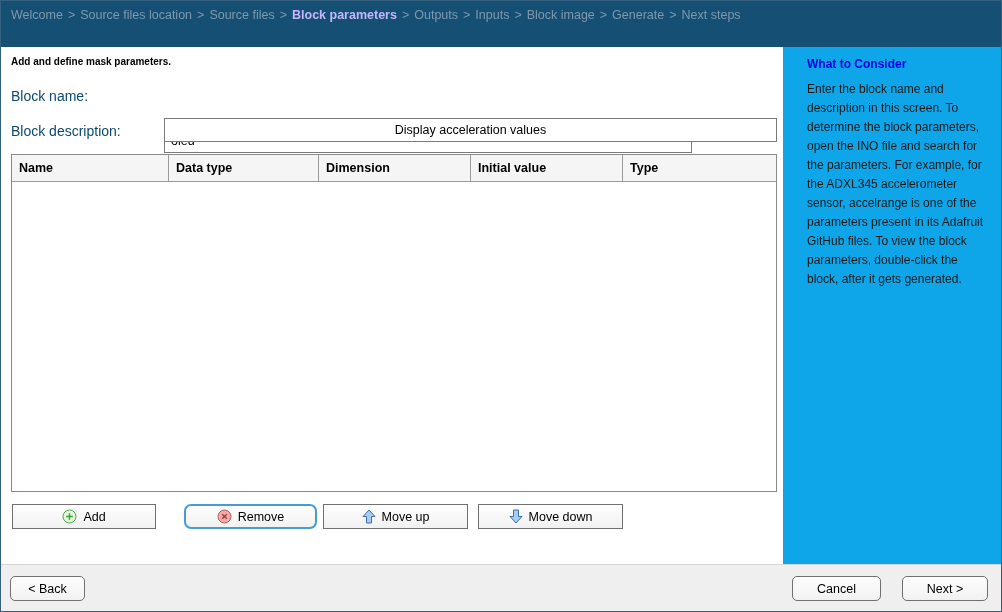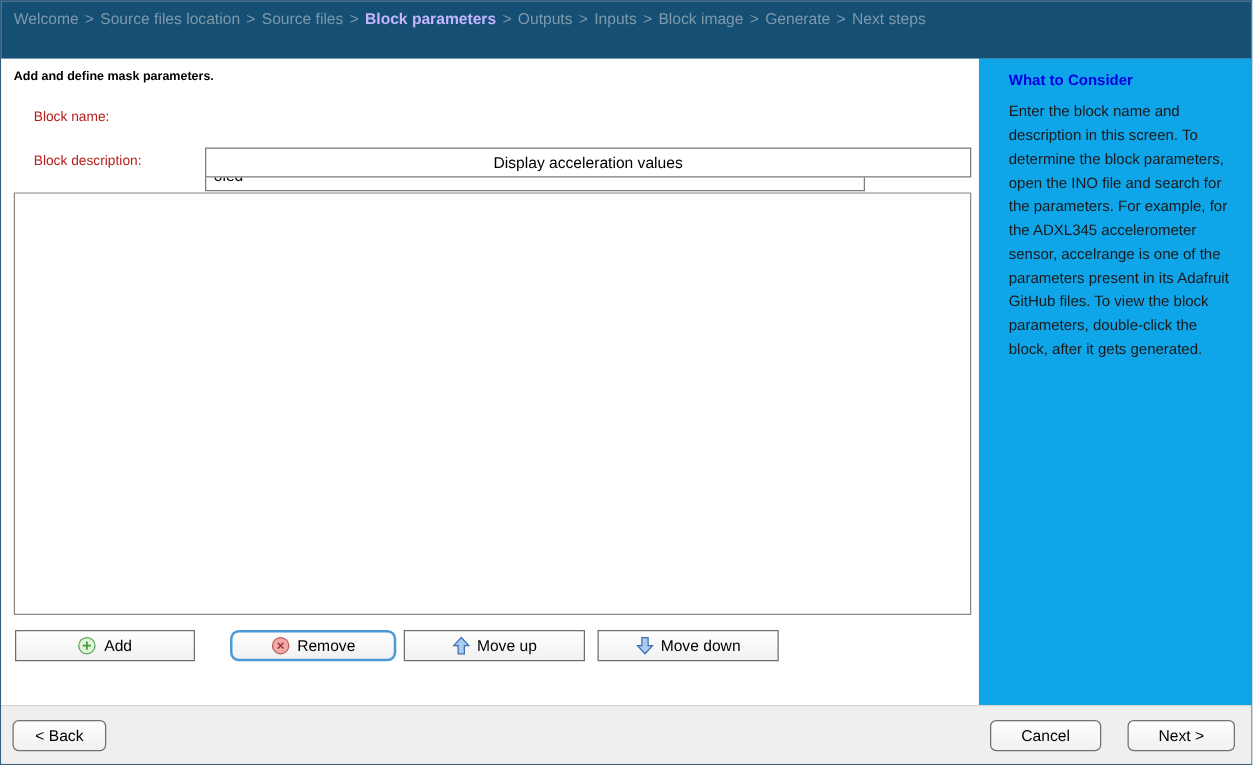--- a/index.html
+++ b/index.html
@@ -43,21 +43,21 @@
   .crumb { color:#7e99ab; }
   .crumb.active { color:#c4b5fd; font-weight:bold; }
   .crumb-sep { color:#7e99ab; margin:0 5px; }
 
   
   .content { flex:1; display:flex; min-height:0; }
   .main { position:relative; width:784px; background:#fff; }
 
   .page-heading { position:absolute; left:10px; top:9px; font-size:10px; font-weight:bold; color:#000; }
 
-  .field-label { position:absolute; left:26px; font-size:11px; color:#b91c1c; }
+  .field-label { position:absolute; left:10px; font-size:14px; color:#0c4a6e; }
   .lbl-name { top:41px; }
   .lbl-desc { top:76px; }
 
   .text-input {
     position:absolute; left:163px; height:24px;
     border:1px solid #7a7a7a; background:#fff;
     font-family:"Liberation Sans", sans-serif;
     font-size:12.5px; color:#000; padding:0 6px;
     outline:none;
   }
@@ -138,20 +138,27 @@
     <div class="main">
       <div class="page-heading">Add and define mask parameters.</div>
 
       <label class="field-label lbl-name">Block name:</label>
       <input class="text-input inp-name" type="text" value="oled" style="">
 
       <label class="field-label lbl-desc">Block description:</label>
       <input class="text-input inp-desc" type="text" value="Display acceleration values" style="">
 
       <div class="param-table">
+        <div class="thead">
+          <div class="th c0">Name</div>
+          <div class="th c1">Data type</div>
+          <div class="th c2">Dimension</div>
+          <div class="th c3">Initial value</div>
+          <div class="th c4">Type</div>
+        </div>
         <div class="tbody"></div>
       </div>
 
       <button class="btn btn-add">
         <span class="ic">
           <svg width="15" height="15" viewBox="0 0 15 15">
             <circle cx="7.5" cy="7.5" r="6.5" fill="#e3f6da" stroke="#54a654"></circle>
             <path d="M7.5 4.2v6.6M4.2 7.5h6.6" stroke="#3c9e3c" stroke-width="1.4"></path>
           </svg>
         </span>

